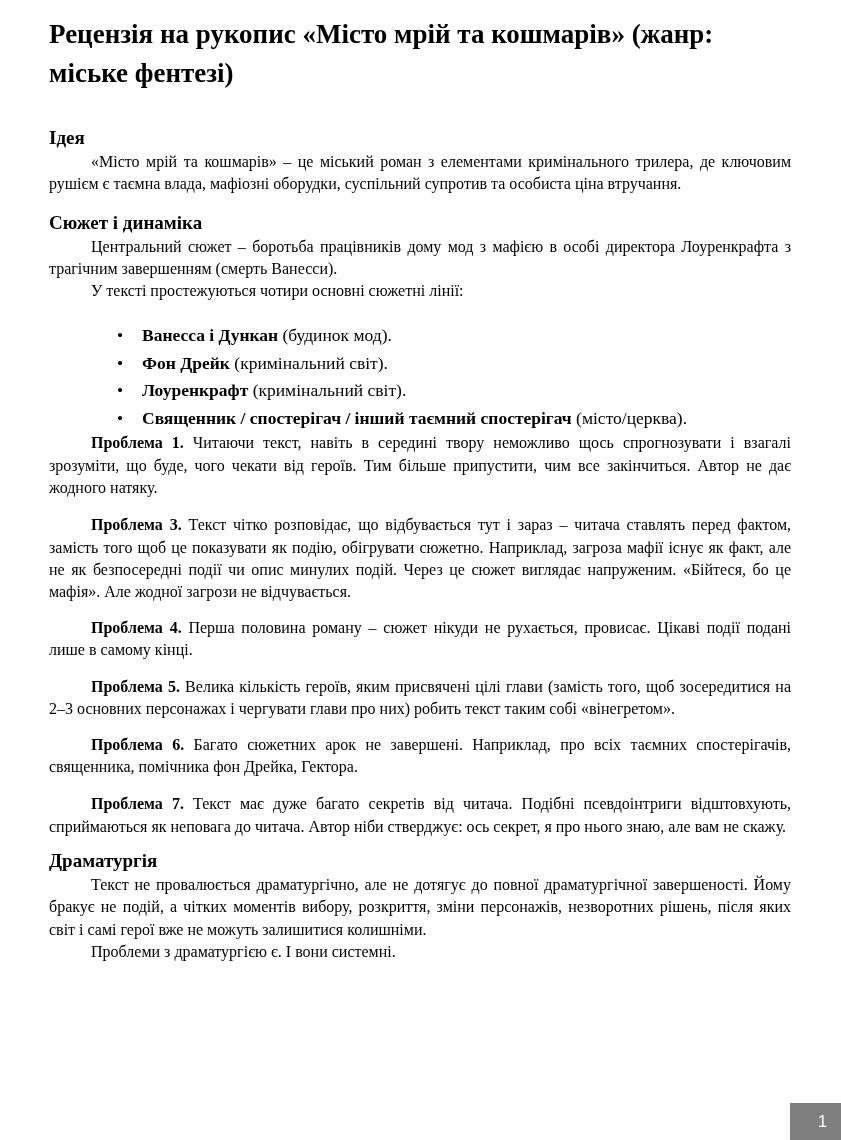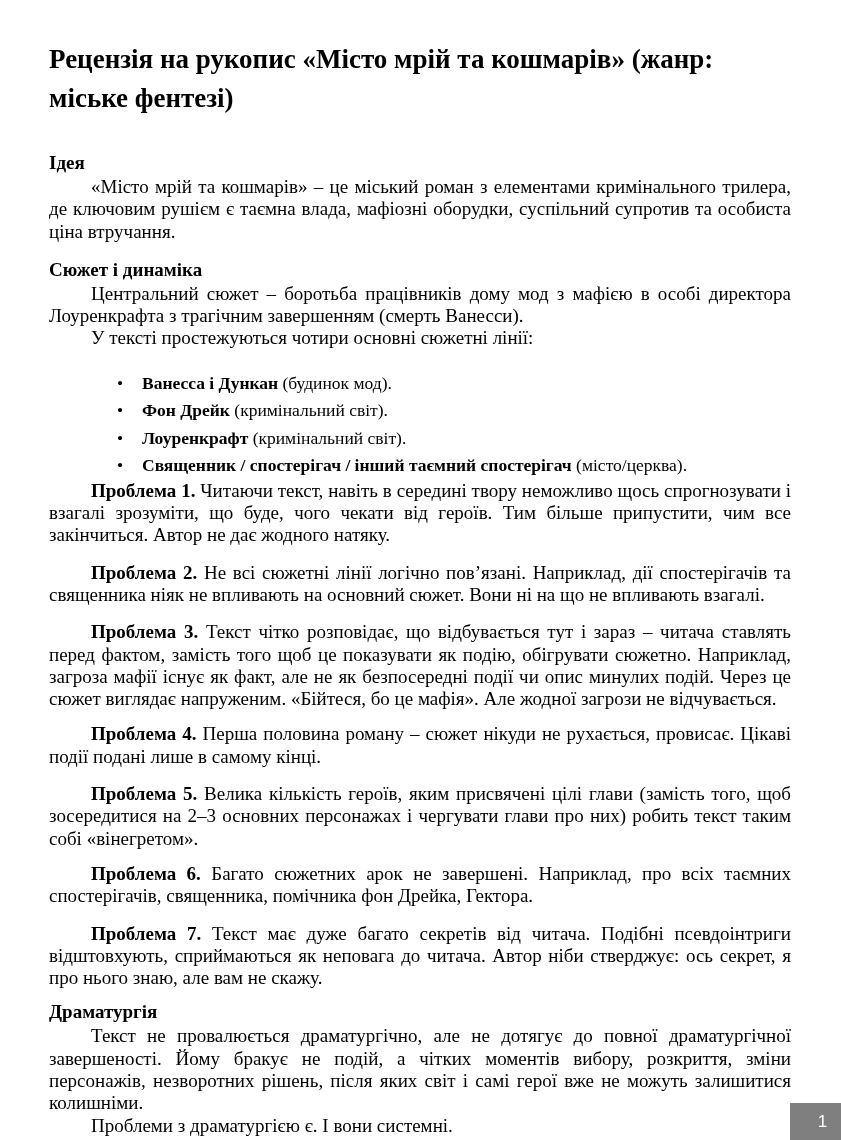--- a/index.html
+++ b/index.html
@@ -12,41 +12,40 @@
     width: 841px;
     height: 1140px;
     background: #ffffff;
     overflow: hidden;
     font-family: "Liberation Serif", serif;
     color: #000000;
     box-sizing: border-box;
   }
   .content {
     padding: 15px 50px 0 49px;
-    margin-top: 25px;
   }
   h1.doc-title {
     margin: 0;
     font-size: 27px;
     line-height: 39px;
     font-weight: bold;
     text-align: left;
   }
   h2.section-heading {
     margin: 0;
     font-size: 19px;
     line-height: 27px;
     font-weight: bold;
   }
   #idea-heading { margin-top: 31px; }
   #plot-heading { margin-top: 13px; }
   #drama-heading { margin-top: 9px; }
   p.para {
     margin: 0;
-    font-size: 19px;
+    font-size: 16px;
     line-height: 22.3px;
     text-align: justify;
     text-indent: 42px;
   }
   p.no-indent { text-indent: 42px; text-align: left; }
   ul.storylines {
     list-style: none;
     margin: 20px 0 0 0;
     padding: 0;
   }
@@ -110,21 +109,20 @@
       <li>
         <span class="bullet-glyph">•</span><span class="bold">Лоуренкрафт</span><span> (кримінальний світ).</span>
       </li>
       <li>
         <span class="bullet-glyph">•</span><span class="bold">Священник / спостерігач / інший таємний спостерігач</span><span> (місто/церква).</span>
       </li>
     </ul>
 
     <p class="para problem first"><span class="bold">Проблема 1.</span><span> Читаючи текст, навіть в середині твору неможливо щось спрогнозувати і взагалі зрозуміти, що буде, чого чекати від героїв. Тим більше припустити, чим все закінчиться. Автор не дає жодного натяку.</span></p>
 
-    <p class="para problem"><span class="bold">Проблема 2.</span><span> Не всі сюжетні лінії логічно пов’язані. Наприклад, дії спостерігачів та священника ніяк не впливають на основний сюжет. Вони ні на що не впливають взагалі.</span></p>
 
     <p class="para problem"><span class="bold">Проблема 3.</span><span> Текст чітко розповідає, що відбувається тут і зараз – читача ставлять перед фактом, замість того щоб це показувати як подію, обігрувати сюжетно. Наприклад, загроза мафії існує як факт, але не як безпосередні події чи опис минулих подій. Через це сюжет виглядає напруженим. «Бійтеся, бо це мафія». Але жодної загрози не відчувається.</span></p>
 
     <p class="para problem tight"><span class="bold">Проблема 4.</span><span> Перша половина роману – сюжет нікуди не рухається, провисає. Цікаві події подані лише в самому кінці.</span></p>
 
     <p class="para problem"><span class="bold">Проблема 5.</span><span> Велика кількість героїв, яким присвячені цілі глави (замість того, щоб зосередитися на 2–3 основних персонажах і чергувати глави про них) робить текст таким собі «вінегретом».</span></p>
 
     <p class="para problem tight"><span class="bold">Проблема 6.</span><span> Багато сюжетних арок не завершені. Наприклад, про всіх таємних спостерігачів, священника, помічника фон Дрейка, Гектора.</span></p>
 
     <p class="para problem"><span class="bold">Проблема 7.</span><span> Текст має дуже багато секретів від читача. Подібні псевдоінтриги відштовхують, сприймаються як неповага до читача. Автор ніби стверджує: ось секрет, я про нього знаю, але вам не скажу.</span></p>

